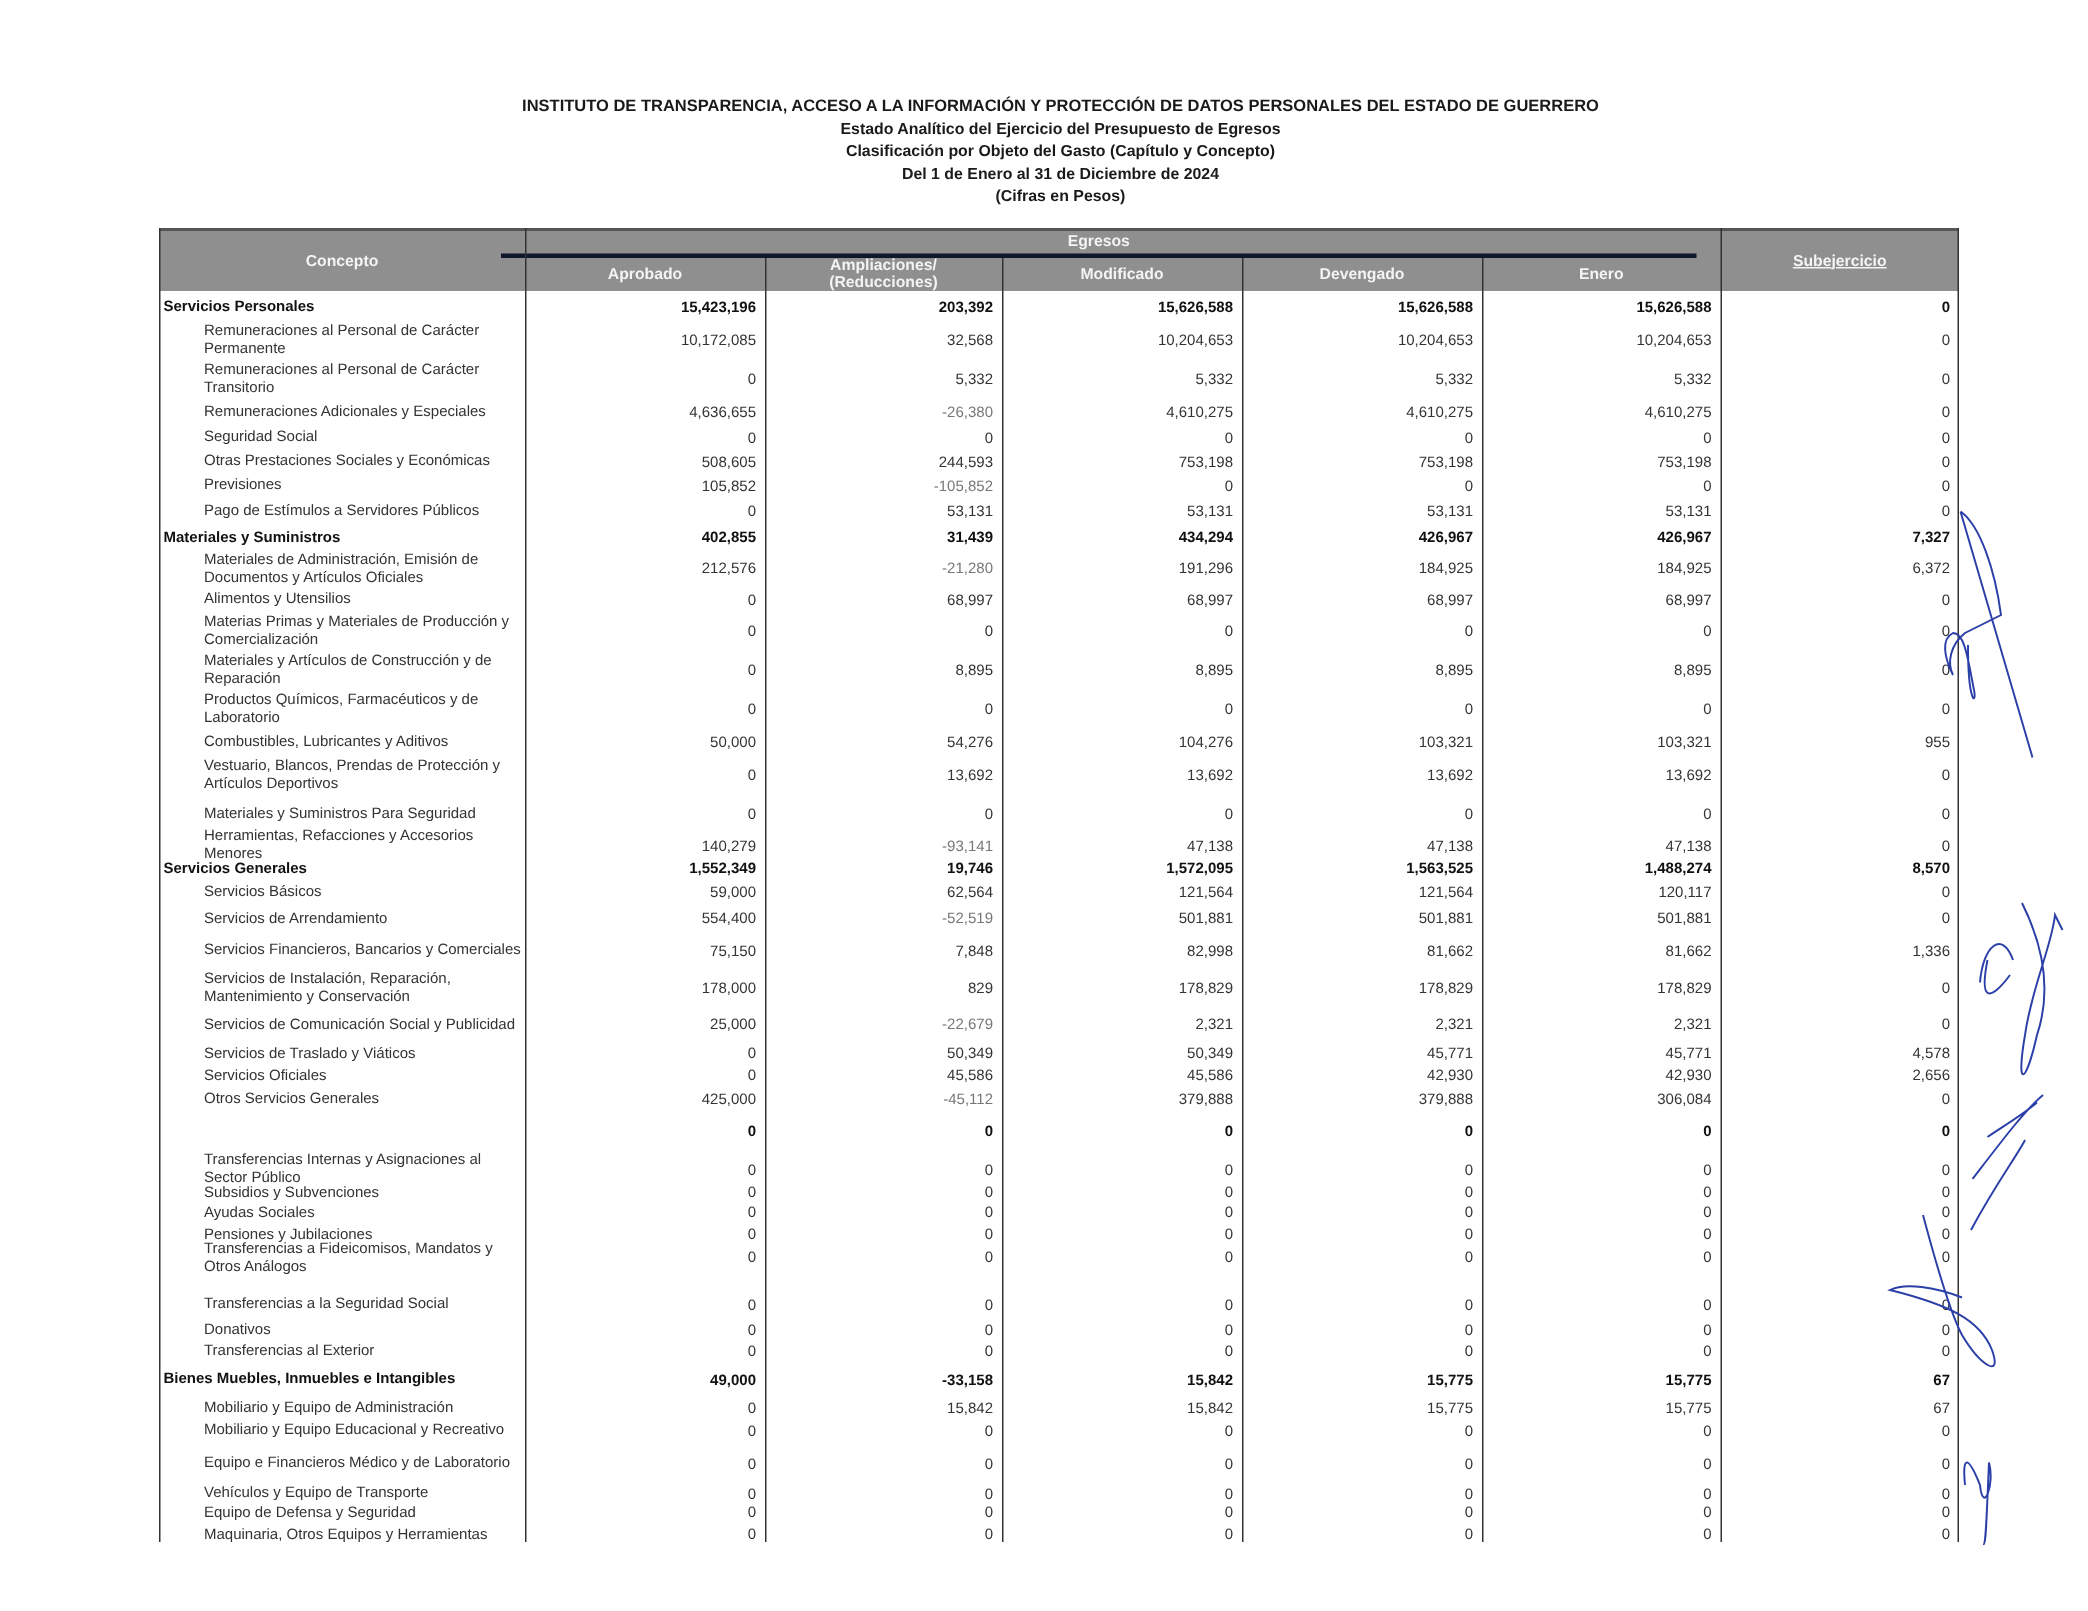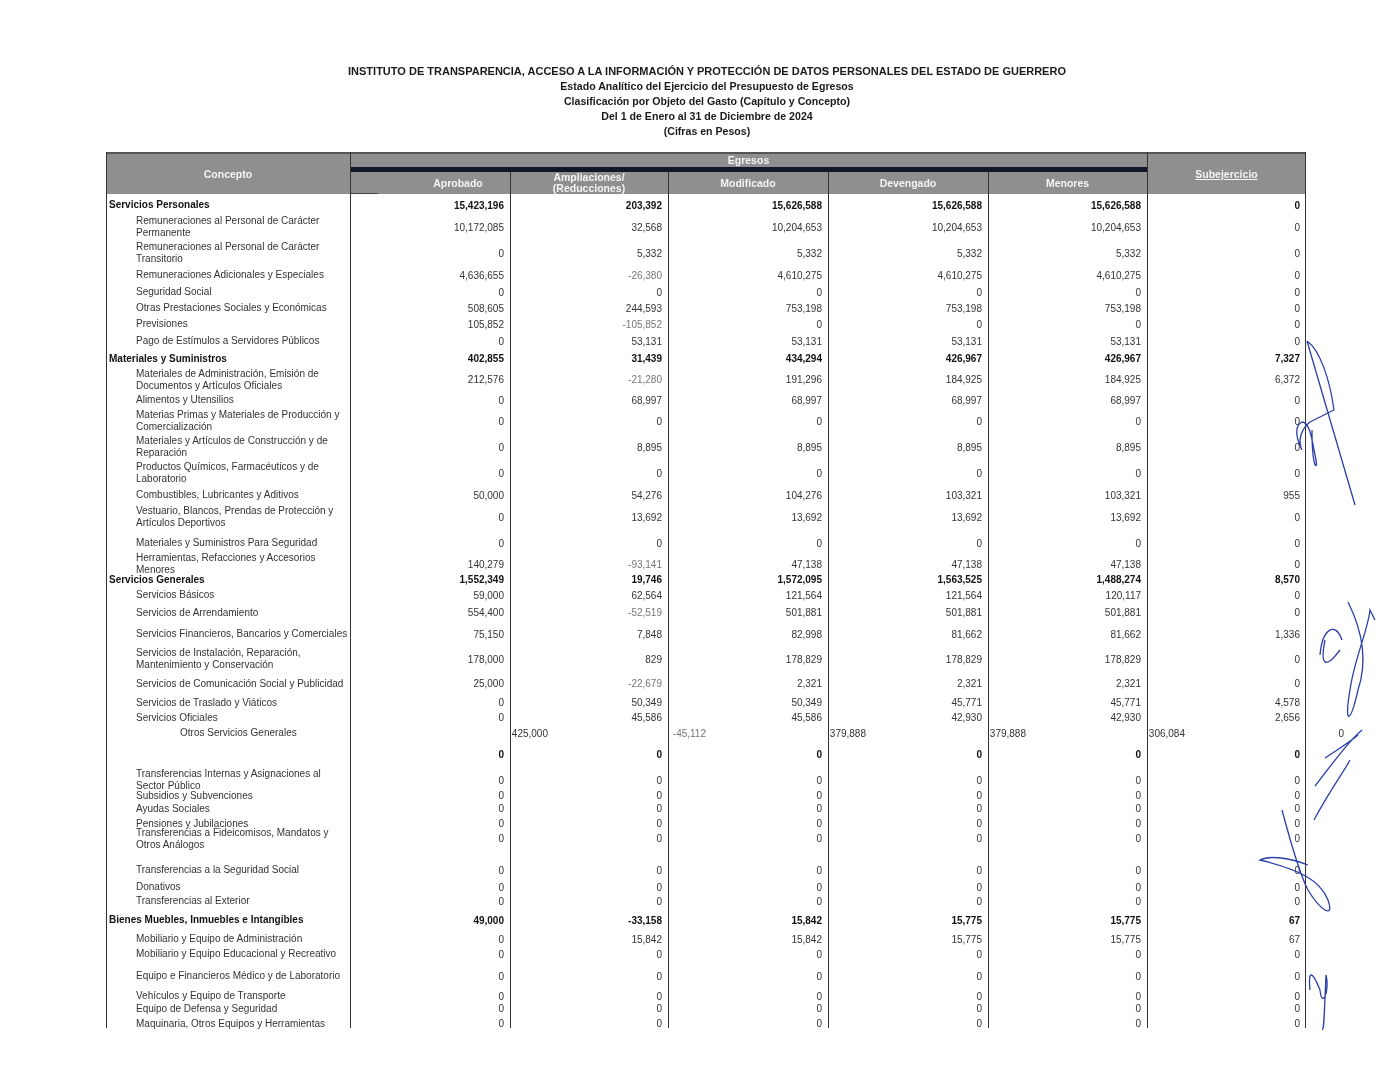--- a/index.html
+++ b/index.html
@@ -37,26 +37,26 @@
   <div class="t0">INSTITUTO DE TRANSPARENCIA, ACCESO A LA INFORMACIÓN Y PROTECCIÓN DE DATOS PERSONALES DEL ESTADO DE GUERRERO</div>
   <div>Estado Analítico del Ejercicio del Presupuesto de Egresos</div>
   <div>Clasificación por Objeto del Gasto (Capítulo y Concepto)</div>
   <div>Del 1 de Enero al 31 de Diciembre de 2024</div>
   <div>(Cifras en Pesos)</div>
 </div>
 
 <div class="tbl">
   <div class="hdr-bg"></div>
   <div class="hdr" style="left:0;top:2px;width:244px;height:40px;">Concepto</div>
-  <div class="hdr" style="left:244px;top:2px;width:797px;height:18px;border-bottom:5px solid #0f172a;">Egresos</div>
-  <div class="hdr" style="left:244px;top:20px;width:160px;height:22px;margin-left:28px;">Aprobado</div>
+  <div class="hdr" style="left:228px;top:2px;width:797px;height:18px;border-bottom:3px solid #0f172a;">Egresos</div>
+  <div class="hdr" style="left:244px;top:20px;width:160px;height:22px;">Aprobado</div>
   <div class="hdr" style="left:404px;top:20px;width:158px;height:22px;padding:0 30px;">Ampliaciones/ (Reducciones)</div>
   <div class="hdr" style="left:562px;top:20px;width:160px;height:22px;">Modificado</div>
   <div class="hdr" style="left:722px;top:20px;width:160px;height:22px;">Devengado</div>
-  <div class="hdr" style="left:882px;top:20px;width:159px;height:22px;">Menores</div>
+  <div class="hdr" style="left:882px;top:20px;width:159px;height:22px;">Enero</div>
   <div class="hdr" style="left:1041px;top:2px;width:159px;height:40px;text-decoration:underline;">Subejercicio</div>
 
   <div id="rows">
       <div class="row cap" style="top: 44px; height: 18px;">
         <div class="cell concept">Servicios Personales</div>
         <div class="cell num c1">15,423,196</div>
         <div class="cell num c2">203,392</div>
         <div class="cell num c3">15,626,588</div>
         <div class="cell num c4">15,626,588</div>
         <div class="cell num c5">15,626,588</div>
@@ -280,21 +280,21 @@
       </div>
       <div class="row" style="top: 558px; height: 15px;">
         <div class="cell concept">Servicios Oficiales</div>
         <div class="cell num c1">0</div>
         <div class="cell num c2">45,586</div>
         <div class="cell num c3">45,586</div>
         <div class="cell num c4">42,930</div>
         <div class="cell num c5">42,930</div>
         <div class="cell num c6">2,656</div>
       </div>
-      <div class="row" style="top: 573px; height: 16px; margin-left: 44px;">
+      <div class="row" style="top: 573px; height: 16px;">
         <div class="cell concept">Otros Servicios Generales</div>
         <div class="cell num c1">425,000</div>
         <div class="cell num c2 neg">-45,112</div>
         <div class="cell num c3">379,888</div>
         <div class="cell num c4">379,888</div>
         <div class="cell num c5">306,084</div>
         <div class="cell num c6">0</div>
       </div>
       <div class="row cap" style="top: 589px; height: 26px;">
         <div class="cell num c1">0</div>

